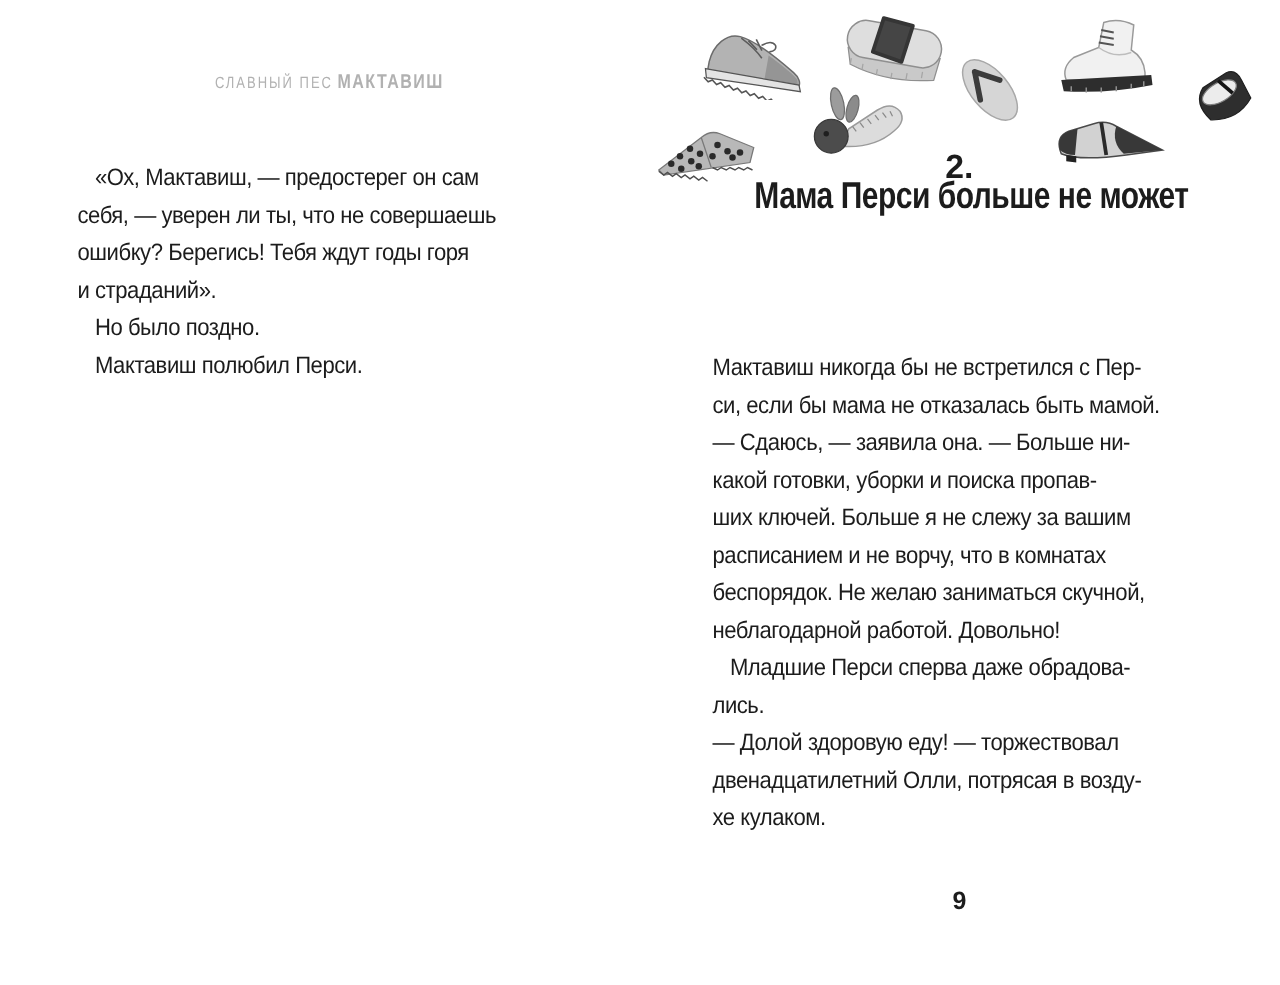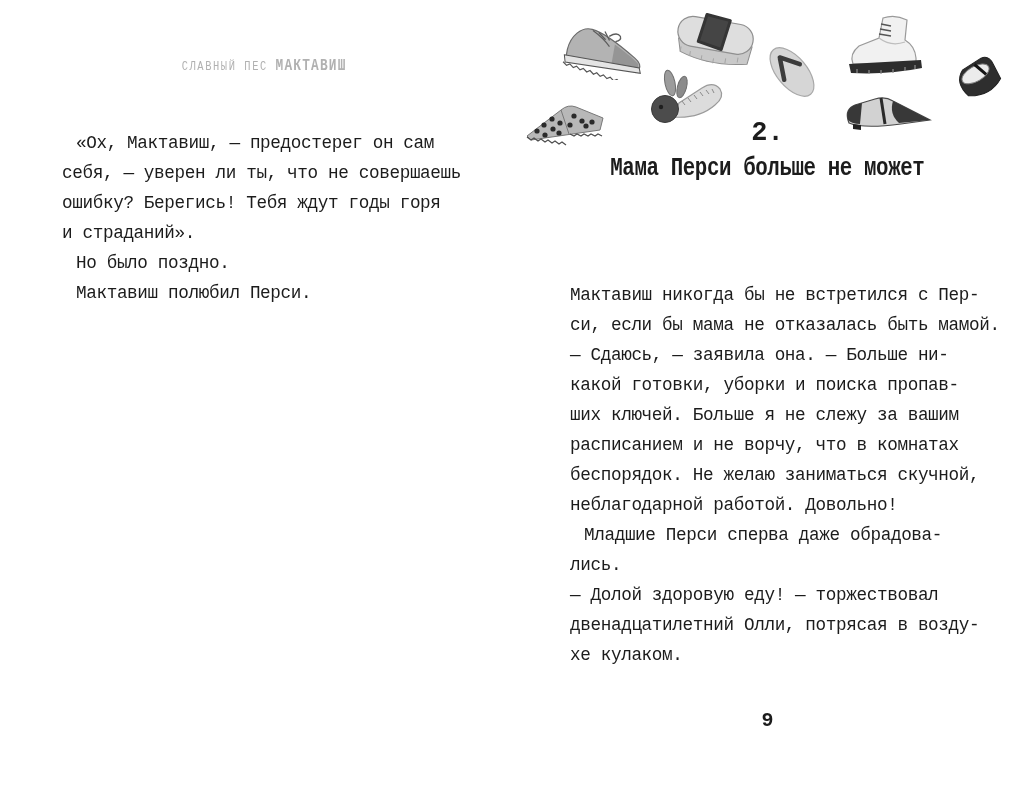--- a/index.html
+++ b/index.html
@@ -1,18 +1,18 @@
 <!DOCTYPE html>
 <html><head>
 <meta charset="utf-8">
 <style>
   html,body{margin:0;padding:0;background:#fff;}
   .spread{
     position:relative;width:1024px;height:788px;background:#ffffff;overflow:hidden;
-    font-family:Liberation Mono, monospace;color:#1c1c1c;
+    font-family:Liberation Sans, sans-serif;color:#1c1c1c;
   }
   
   .running-header{
     position:absolute;left:80px;top:57px;width:368px;text-align:center;
     color:#b1b1b1;white-space:nowrap;
   }
   .running-header .inner{display:inline-block;transform:scaleX(0.8);transform-origin:center;}
   .hdr-series{font-size:13px;letter-spacing:2px;}
   .hdr-title{font-size:16px;letter-spacing:1.5px;font-weight:bold;}
   
@@ -23,22 +23,22 @@
   .textblock .line{white-space:nowrap;}
   .textblock .indent{padding-left:15px;}
   .left-text{left:62px;top:128px;}
   .right-text{left:570px;top:280px;}
   
   .chapter-number{
     position:absolute;left:570px;top:118px;width:395px;text-align:center;
     font-size:27px;font-weight:bold;line-height:30px;
   }
   .chapter-title{
-    position:absolute;left:560px;top:153px;width:415px;text-align:center;
-    font-size:26px;font-weight:bold;line-height:30px;letter-spacing:-0.5px;
+    position:absolute;left:560px;top:142px;width:415px;text-align:center;
+    font-size:30px;font-weight:bold;line-height:30px;letter-spacing:-0.5px;
   }
   .chapter-title .inner{display:inline-block;transform:scaleX(0.8);transform-origin:center;white-space:nowrap;}
   
   .page-number{
     position:absolute;left:570px;top:706px;width:395px;text-align:center;
     font-size:20px;font-weight:bold;line-height:30px;
   }
   
   .illu{position:absolute;}
   .illu-sneaker{left:556px;top:18px;}

